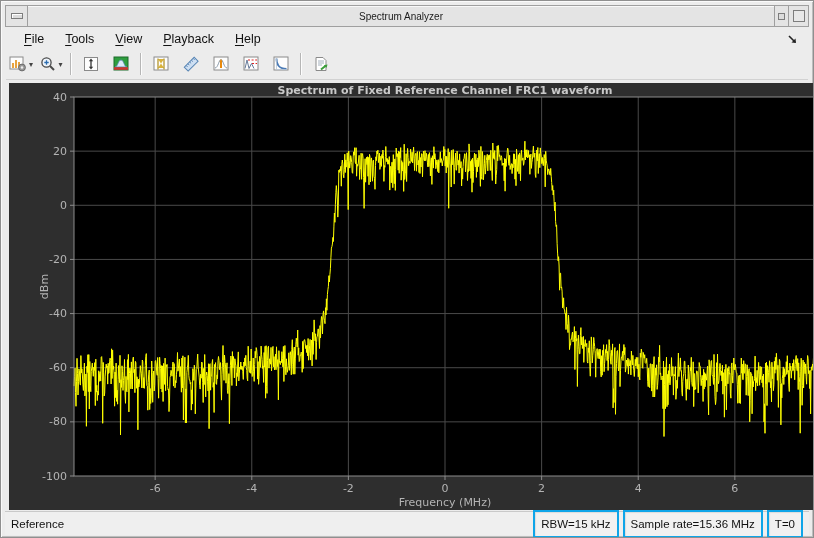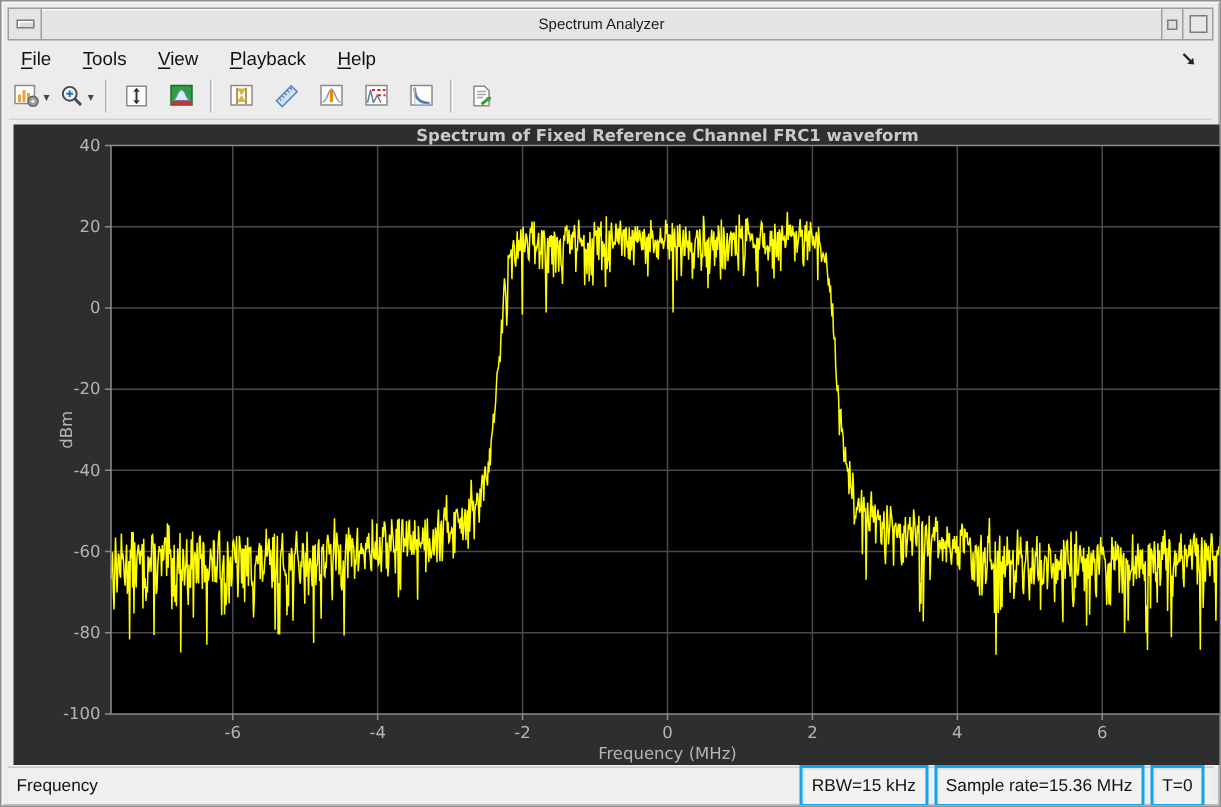--- a/index.html
+++ b/index.html
@@ -21,21 +21,21 @@
   .tb-menu .dash{width:10px;height:4px;border:1px solid #7d7d7d;background:#dcdcdc;box-shadow:1px 1px 0 #fff inset;}
   .tb-title{flex:1;text-align:center;font-size:10px;color:#1b1b1b;}
   .tb-min{width:14px;border-left:1px solid #9f9f9f;}
   .tb-min .dot{width:5px;height:5px;border:1px solid #7d7d7d;background:#dcdcdc;}
   .tb-max{width:20px;border-left:1px solid #9f9f9f;}
   .tb-max .sq{width:10px;height:10px;border:1px solid #7d7d7d;background:#e8e8e8;}
   
   .menubar{position:absolute;top:28px;left:5px;right:5px;height:20px;
     display:flex;align-items:center;font-size:12.5px;color:#111;}
   .menu-item{padding:2px 6px;margin-right:9px;cursor:default;}
-  .menu-item:first-child{margin-left:2px;}
+  .menu-item:first-child{margin-left:12px;}
   .menu-item u{text-decoration:underline;text-underline-offset:2px;}
   .dock-arrow{position:absolute;right:8px;top:3px;width:14px;height:14px;}
   
   .toolbar{position:absolute;top:48px;left:5px;right:5px;height:30px;
     display:flex;align-items:center;border-bottom:1px solid #d2d2d2;}
   .tbtn{height:24px;min-width:24px;display:flex;align-items:center;justify-content:center;
     padding:0 1px;margin:0 1px;border:1px solid transparent;border-radius:2px;}
   .dd{font-size:8px;color:#444;margin-left:2px;}
   .tsep{width:0;height:22px;border-left:1px solid #b6b6b6;border-right:1px solid #fdfdfd;margin:0 4px;}
   
@@ -232,20 +232,20 @@
         <text x="601.2291666666666" y="409" text-anchor="middle" fill="#b4b4b4" font-size="11" font-family="DejaVu Sans, sans-serif">4</text>
         <line x1="697.84375" y1="393" x2="697.84375" y2="397" stroke="#8c8c8c"></line>
         <text x="697.84375" y="409" text-anchor="middle" fill="#b4b4b4" font-size="11" font-family="DejaVu Sans, sans-serif">6</text>
         <text x="408" y="11" text-anchor="middle" fill="#c9c9c9" font-size="11" font-family="DejaVu Sans, sans-serif" font-weight="bold">Spectrum of Fixed Reference Channel FRC1 waveform</text>
         <text x="408" y="423" text-anchor="middle" fill="#b4b4b4" font-size="11" font-family="DejaVu Sans, sans-serif">Frequency (MHz)</text>
         <text x="0" y="0" text-anchor="middle" fill="#b4b4b4" font-size="11" font-family="DejaVu Sans, sans-serif" transform="translate(11,203.5) rotate(-90)">dBm</text>
       </svg>
   </div>
 
   <div class="statusbar">
-    <span class="status-msg">Frequency</span>
+    <span class="status-msg">Reference</span>
     <span class="spacer"></span>
     <span class="sfield">RBW=15 kHz</span>
     <span class="sfield">Sample rate=15.36 MHz</span>
     <span class="sfield">T=0</span>
   </div>
 
 </div>
 
 </body></html>

